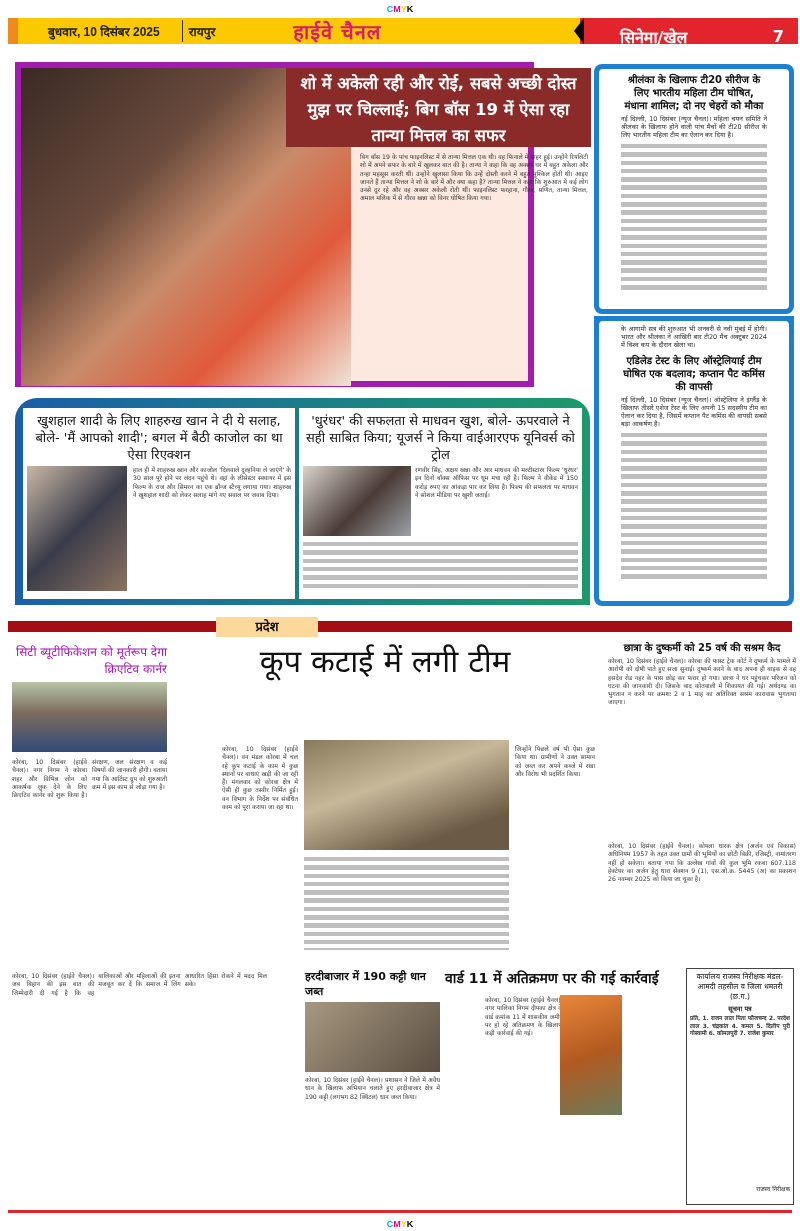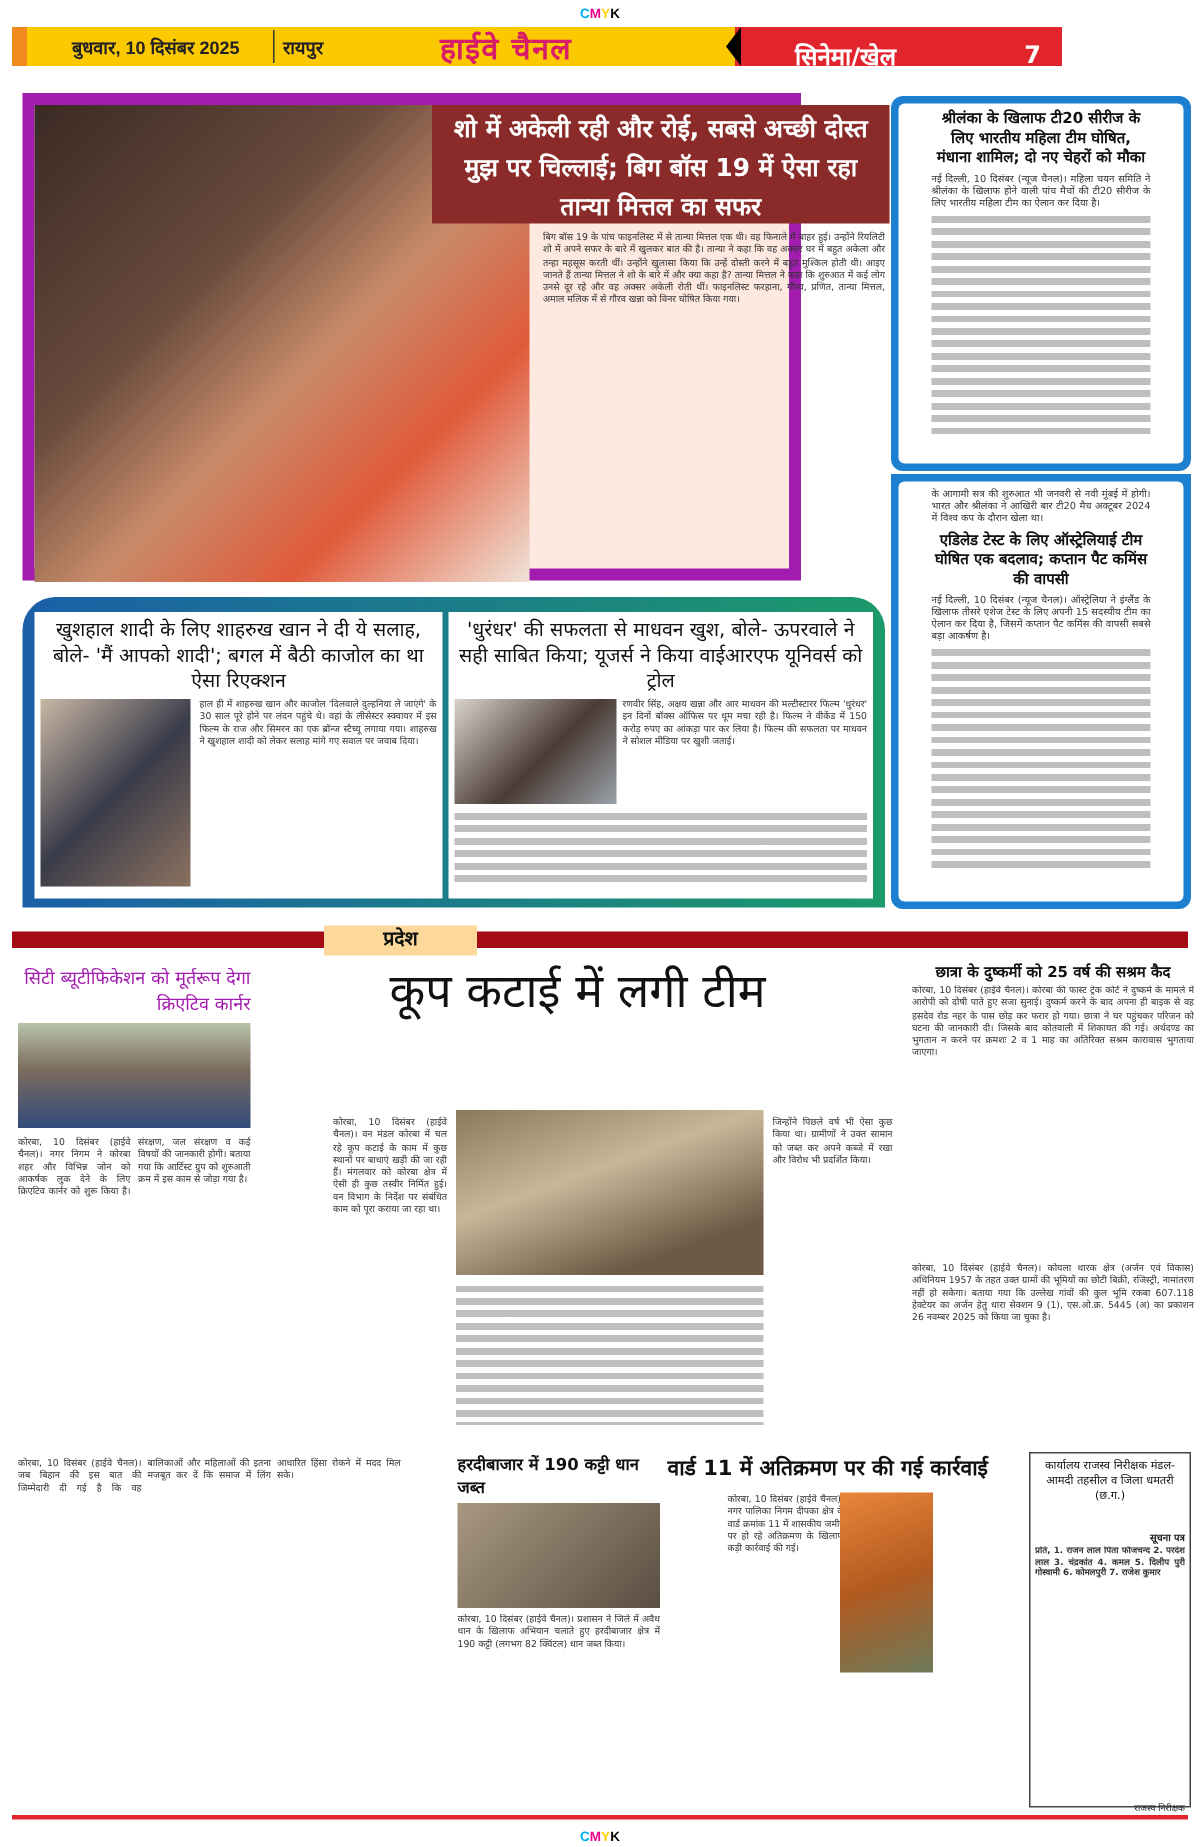--- a/index.html
+++ b/index.html
@@ -1,30 +1,30 @@
 <!DOCTYPE html>
 <html><head>
 <meta charset="utf-8">
 <style>
 *{box-sizing:border-box;margin:0;padding:0}
 body{width:800px;height:1231px;background:#fff;font-family:"DejaVu Sans",sans-serif;position:relative;overflow:hidden;color:#222}
 .cmyk{position:absolute;left:0;width:800px;text-align:center;font-size:9px;font-weight:bold;font-family:"Liberation Sans",sans-serif}
 .cmyk .c{color:#00aeef}.cmyk .m{color:#ec008c}.cmyk .y{color:#ffd200}.cmyk .k{color:#000}
-.masthead{position:absolute;top:18px;left:8px;width:700px;height:26px;background:#fcc800;display:flex;align-items:center}
+.masthead{position:absolute;top:18px;left:8px;width:790px;height:26px;background:#fcc800;display:flex;align-items:center}
 .masthead .stripe{width:10px;height:26px;background:#f08a1d}
 .masthead .date{font-size:12px;font-weight:bold;margin-left:30px;font-family:"Liberation Sans",sans-serif;color:#222}
 .masthead .sep{width:1px;height:22px;background:#333;margin:0 6px 0 22px}
 .masthead .city{font-size:12px;font-weight:bold;color:#222}
 .masthead .logo{font-size:20px;font-weight:bold;color:#d81c6a;margin-left:78px;letter-spacing:1px}
 .masthead .section{position:absolute;right:0;top:0;height:26px;width:218px;background:#e2242d;color:#fff;display:flex;align-items:center;justify-content:space-between;padding:11px 14px 0 40px;font-size:16px;font-weight:bold}
 .masthead .section:before{content:"";position:absolute;left:-6px;top:0;border-right:10px solid #000;border-top:13px solid transparent;border-bottom:13px solid transparent}
 .txt{font-size:6.2px;line-height:8.3px;color:#333;text-align:justify}
 .txt-fill{background:repeating-linear-gradient(#fff 0,#fff 2px,#8a8a8a 2px,#8a8a8a 6.5px,#fff 6.5px,#fff 8.3px);opacity:.55}
 
-.feature{position:absolute;top:62px;left:15px;width:519px;height:325px;border:8px solid #a21caf;background:#fde9e0}
+.feature{position:absolute;top:62px;left:15px;width:519px;height:325px;border:6px solid #a21caf;background:#fde9e0}
 .feature .photo{position:absolute;left:0;top:0;width:330px;height:318px;background:linear-gradient(135deg,#3a2a24 0%,#6a4b3d 35%,#c88b6a 55%,#e05a3a 75%,#f0e3d8 100%)}
 .feature .headline{position:absolute;left:265px;top:0;width:305px;height:79px;background:#8a2b2a;color:#fff;font-size:16.5px;font-weight:bold;line-height:26px;padding:3px 6px;text-align:center}
 .feature .body{position:absolute;left:337px;top:85px;width:232px;height:226px;padding:0 2px}
 
 .bluebox{position:absolute;left:594px;width:200px;background:#1d7fd0;border-radius:8px;padding:5px}
 .bluebox .inner{background:#fff;height:100%;border-radius:4px;padding:4px 22px}
 .bluebox h3{font-size:10px;line-height:13px;text-align:center;color:#111;font-weight:bold;margin-bottom:3px}
 .bluebox .lede{font-size:6.5px;line-height:8px;color:#333}
 
 .filmrow{position:absolute;top:398px;left:15px;width:575px;height:207px;background:linear-gradient(90deg,#1b5fa8,#1c9a6a);border-radius:22px 22px 0 0;padding:10px 8px 6px}
@@ -127,21 +127,21 @@
   <div class="txt" style="margin-top:4px;height:150px;overflow:hidden">कोरबा, 10 दिसंबर (हाईवे चैनल)। प्रशासन ने जिले में अवैध धान के खिलाफ अभियान चलाते हुए हरदीबाजार क्षेत्र में 190 कट्टी (लगभग 82 क्विंटल) धान जब्त किया।</div>
 </div>
 <div style="position:absolute;left:445px;top:968px;width:165px">
   <div style="font-size:14px;font-weight:bold;color:#111;white-space:nowrap">वार्ड 11 में अतिक्रमण पर की गई कार्रवाई</div>
   <div class="txt" style="position:absolute;left:40px;top:28px;width:78px;height:200px;overflow:hidden">कोरबा, 10 दिसंबर (हाईवे चैनल)। नगर पालिका निगम दीपका क्षेत्र के वार्ड क्रमांक 11 में शासकीय जमीन पर हो रहे अतिक्रमण के खिलाफ कड़ी कार्रवाई की गई।</div>
 </div>
 <div style="position:absolute;left:560px;top:995px;width:62px;height:120px;background:linear-gradient(160deg,#e9863a,#b25a20 50%,#6d7a5a)"></div>
 
 <div style="position:absolute;left:686px;top:968px;width:108px;height:237px;border:1px solid #444;padding:3px">
   <div style="font-size:7.5px;line-height:10px;text-align:center;color:#111">कार्यालय राजस्व निरीक्षक मंडल-आमदी तहसील व जिला धमतरी (छ.ग.)</div>
-  <div style="font-size:6.5px;text-align:right;font-weight:bold;margin-top:18px">सूचना पत्र</div>
+  <div style="font-size:6.5px;text-align:center;font-weight:bold;margin-top:2px">सूचना पत्र</div>
   <div class="txt" style="font-size:5.8px;line-height:7.5px;font-weight:bold;margin-top:2px;height:170px;overflow:hidden">प्रति, 1. राजन लाल पिता फौजचन्द 2. परदेश लाल 3. चंद्रकांत 4. कमल 5. दिलीप पुरी गोस्वामी 6. कोमलपुरी 7. राजेश कुमार</div>
   <div style="font-size:6px;text-align:right">राजस्व निरीक्षक</div>
 </div>
 
 <div class="redline"></div>
 <div class="cmyk" style="top:1219px">
   <span class="c">C</span><span class="m">M</span><span class="y">Y</span><span class="k">K</span>
 </div>
 
 </body></html>

